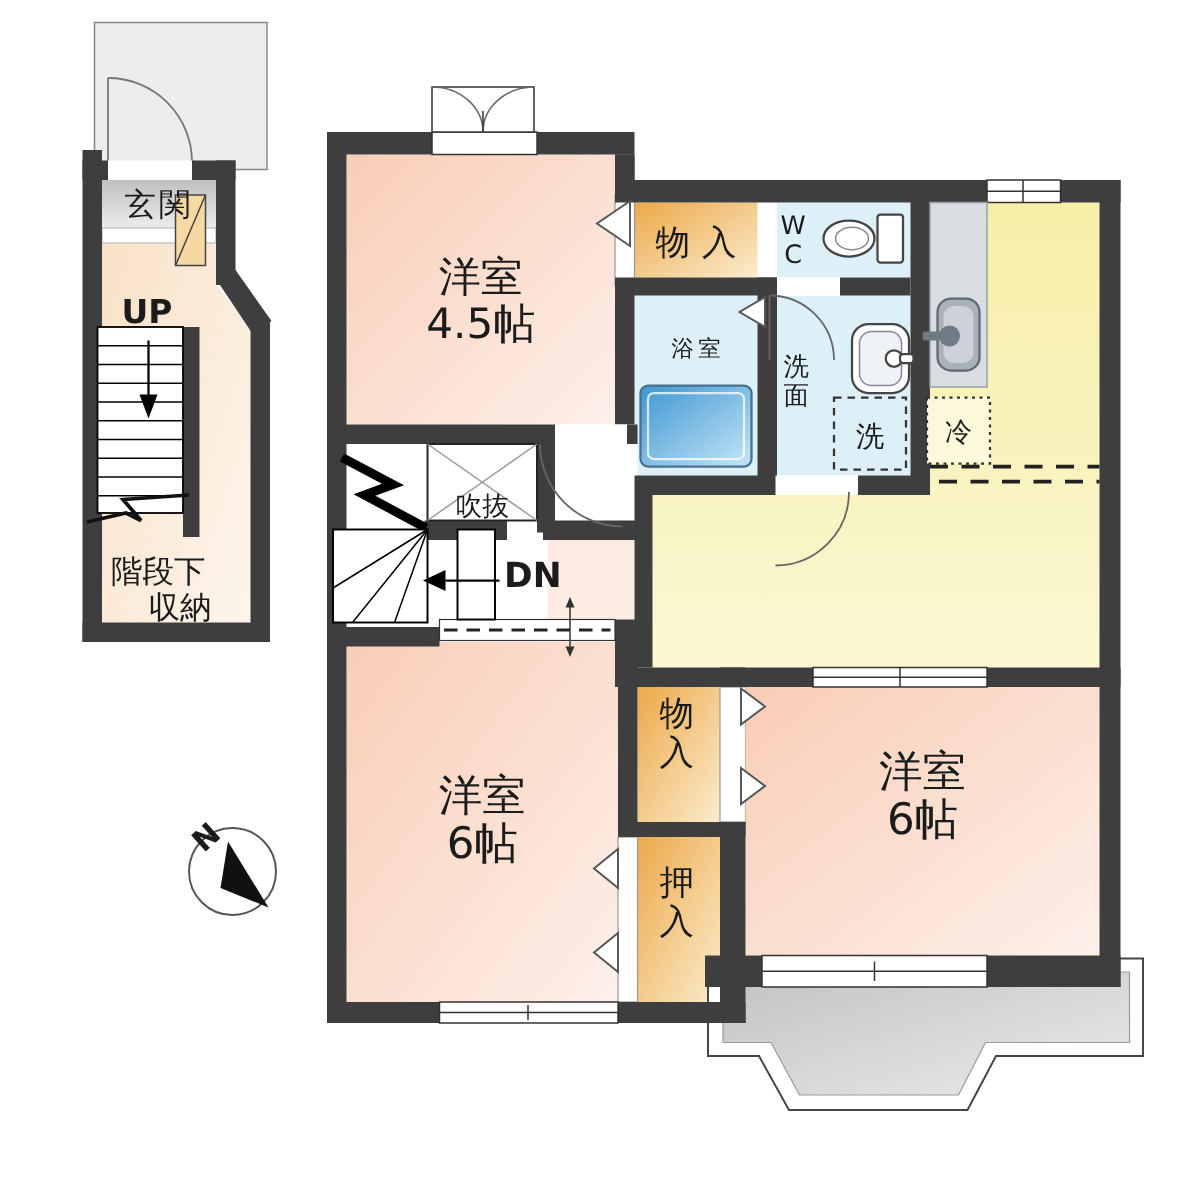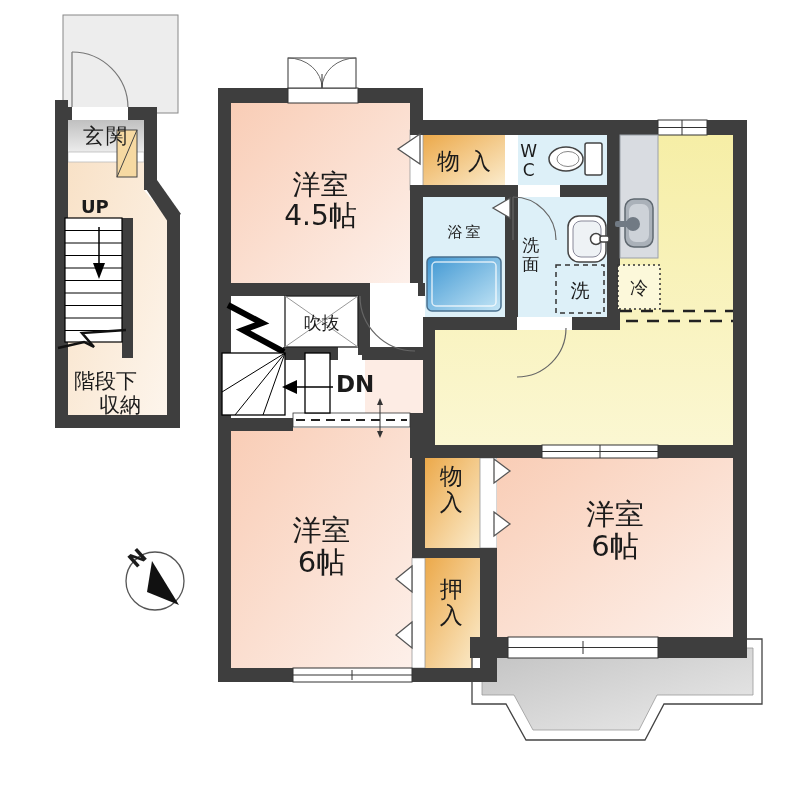--- a/index.html
+++ b/index.html
@@ -269,21 +269,21 @@
     <polygon points="297,380 297,394 282,387" fill="#000"></polygon>
   </g>
 
   <g>
     <circle cx="155" cy="581" r="29" fill="#fff" stroke="#555" stroke-width="1.3"></circle>
     <polygon points="152,561 179,605 147,592" fill="#111"></polygon>
   </g>
 </svg>
 
 <div class="lbl ctr" style="left:68px;top:122px;width:76px;font-size:21px;letter-spacing:2px;">玄関</div>
-<div class="lbl" style="left:81px;top:196px;font-size:18px;font-weight:bold;">UP</div>
+<div class="lbl" style="left:81px;top:196px;font-size:22px;font-weight:bold;">UP</div>
 <div class="lbl two" style="left:74px;top:358px;font-size:21px;">
   <span style="display:block;">階段下</span>
   <span style="display:block;margin-left:25px;">収納</span>
 </div>
 
 <div class="lbl ctr two" style="left:231px;top:157px;width:179px;font-size:28px;">
   <span style="display:block;">洋室</span>
   <span style="display:block;">4.5帖</span>
 </div>
 
@@ -293,21 +293,21 @@
 
 <div class="lbl ctr" style="left:423px;top:223px;width:82px;font-size:15px;letter-spacing:0.2em;text-indent:0.2em;">浴室</div>
 
 <div class="lbl vert" style="left:521px;top:236px;font-size:17px;">洗面</div>
 
 <div class="lbl ctr" style="left:556px;top:278px;width:48px;font-size:19px;">洗</div>
 
 <div class="lbl ctr" style="left:618px;top:276px;width:42px;font-size:18px;">冷</div>
 
 
-<div class="lbl ctr" style="left:285px;top:311px;width:73px;font-size:18px;">吹抜</div>
+<div class="lbl ctr" style="left:285px;top:325px;width:73px;font-size:18px;">吹抜</div>
 
 <div class="lbl" style="left:336px;top:371px;font-size:23px;font-weight:bold;text-align:right;">DN</div>
 
 <div class="lbl ctr two" style="left:231px;top:502px;width:181px;font-size:29px;">
   <span style="display:block;">洋室</span>
   <span style="display:block;">6帖</span>
 </div>
 
 <div class="lbl vert" style="left:438px;top:464px;font-size:23px;">物入</div>
 

